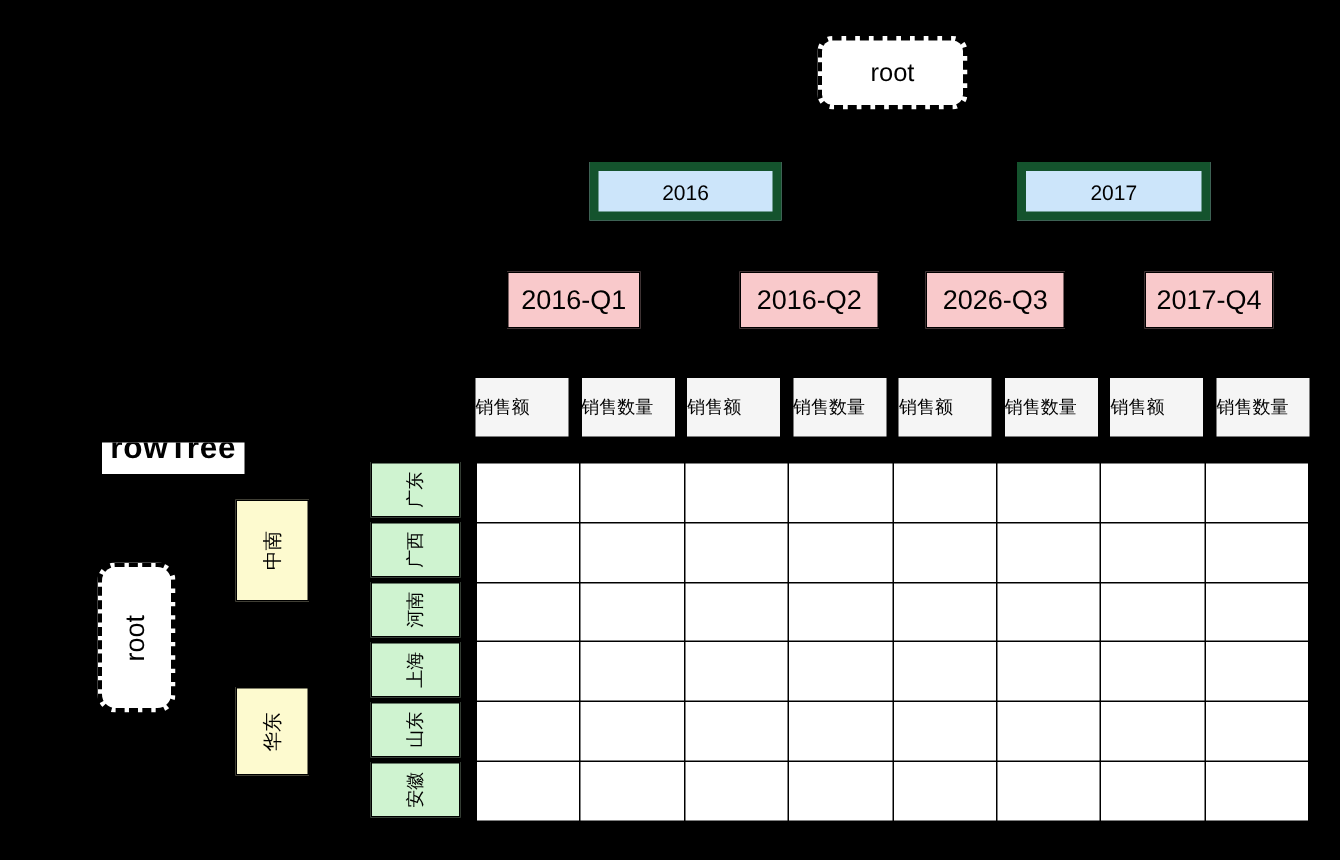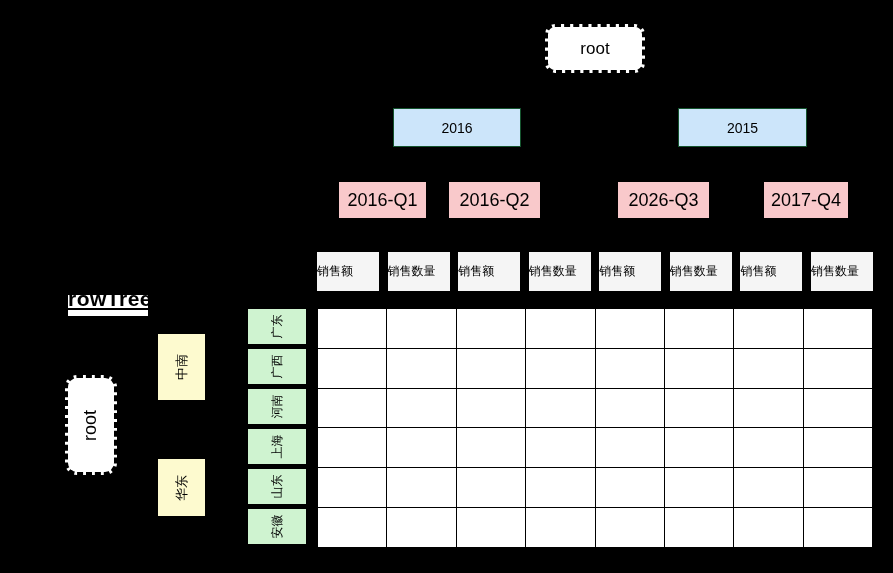--- a/index.html
+++ b/index.html
@@ -5,21 +5,21 @@
   html,body{margin:0;padding:0;background:#000;}
   .stage{
     position:relative;width:893px;height:573px;background:#000;overflow:hidden;
     font-family:"Liberation Sans","DejaVu Sans",sans-serif;color:#000;
   }
   .node{position:absolute;display:flex;align-items:center;justify-content:center;box-sizing:border-box;}
   
   .root-node{background:#fff;border:3px dashed #000;border-radius:10px;font-size:17px;}
   .root-node.vertical{border-radius:12px;}
   
-  .year-node{background:#cce5fa;border:1px solid #14532d;font-size:14px;}
+  .year-node{background:#cce5fa;border:6px solid #14532d;font-size:14px;}
   .quarter-node{background:#f9c9cb;border:1px solid #000;font-size:18px;}
   .region-node{background:#fdfacf;border:1px solid #000;font-size:13px;}
   .province-node{background:#cff3d0;border:1px solid #000;font-size:12px;width:60px;height:37px;
     display:flex;align-items:center;justify-content:center;box-sizing:border-box;}
   
   .vtext{transform:rotate(-90deg);white-space:nowrap;display:block;}
   .root-node.vertical .vtext{font-size:18px;}
   
   .measures-row{position:absolute;left:317px;top:252px;width:556px;height:39px;
     display:flex;justify-content:space-between;}
@@ -27,48 +27,48 @@
     justify-content:flex-start;font-size:12px;box-sizing:border-box;}
   
   .provinces-col{position:absolute;left:247px;top:308px;width:60px;height:240px;
     display:flex;flex-direction:column;gap:3px;}
   
   .grid-body{position:absolute;left:317px;top:308px;width:556px;height:240px;
     display:grid;grid-template-columns:repeat(8,1fr);grid-template-rows:repeat(6,1fr);
     gap:1px;background:#000;border:1px solid #000;box-sizing:border-box;}
   .cell{background:#fff;}
   
-  .rowtree-label{position:absolute;left:68px;top:295px;width:80px;height:21px;
-    background:#fff;overflow:hidden;text-decoration:underline;}
+  .rowtree-label{position:absolute;left:68px;top:295px;width:95px;height:21px;
+    background:#fff;overflow:hidden;}
   .rowtree-label span{display:block;font-size:21px;font-weight:700;line-height:1;
     margin-top:-7px;text-align:center;letter-spacing:0.5px;}
   
   .watermark{position:absolute;right:11px;top:545px;font-size:17px;
     color:rgba(215,210,202,0.85);letter-spacing:1px;}
 </style>
 </head>
 <body>
 
 <div class="stage">
 
   <div class="node root-node" style="left:545px;top:24px;width:100px;height:49px;">
     <span>root</span>
   </div>
 
   <div class="node year-node" style="left:393px;top:108px;width:128px;height:39px;">
     <span>2016</span>
   </div>
   <div class="node year-node" style="left:678px;top:108px;width:129px;height:39px;">
-    <span>2015</span>
+    <span>2017</span>
   </div>
 
   <div class="node quarter-node" style="left:338px;top:181px;width:89px;height:38px;">
     <span>2016-Q1</span>
   </div>
-  <div class="node quarter-node" style="left:448px;top:181px;width:93px;height:38px;justify-content:center;">
+  <div class="node quarter-node" style="left:493px;top:181px;width:93px;height:38px;justify-content:center;">
     <span>2016-Q2</span>
   </div>
   <div class="node quarter-node" style="left:617px;top:181px;width:93px;height:38px;">
     <span>2026-Q3</span>
   </div>
   <div class="node quarter-node" style="left:763px;top:181px;width:86px;height:38px;">
     <span>2017-Q4</span>
   </div>
 
   <div class="measures-row">

